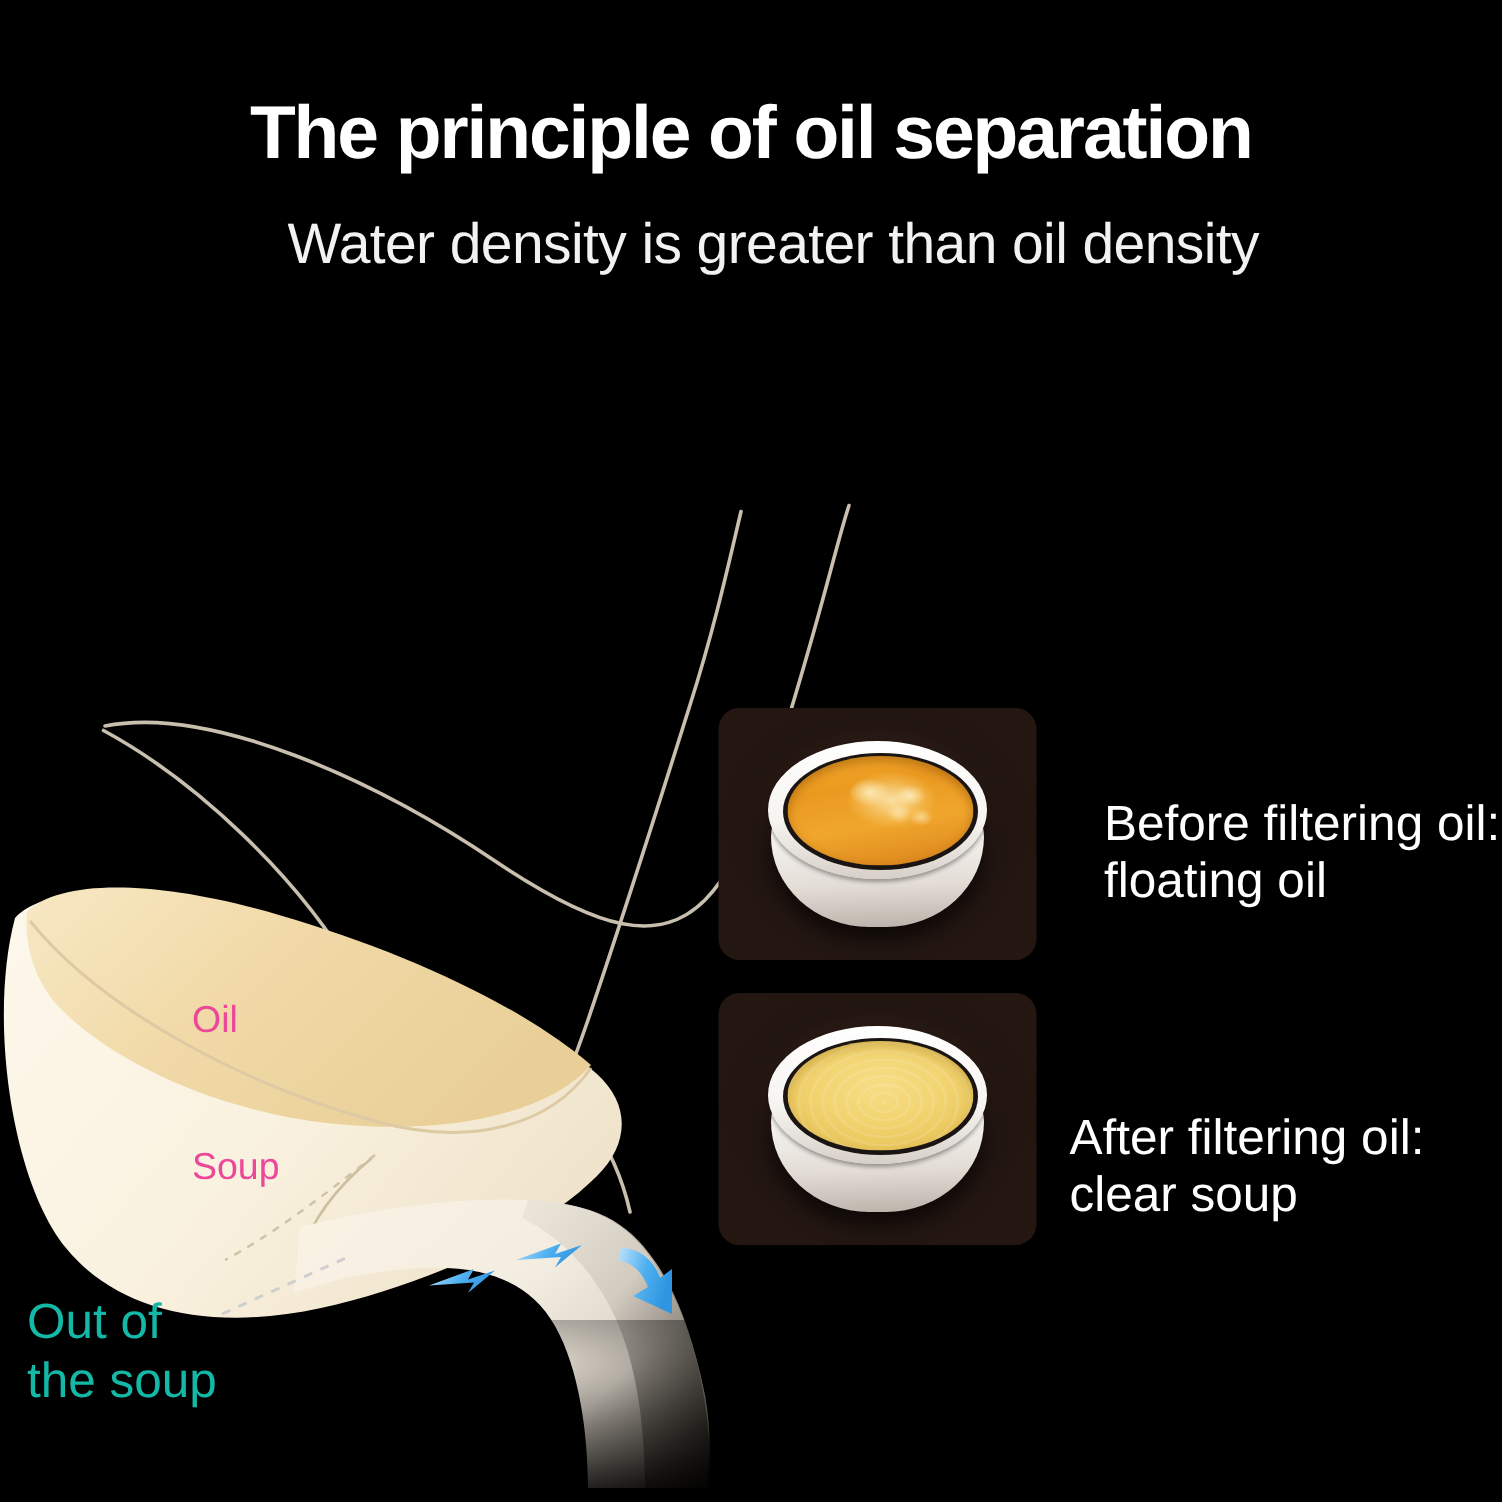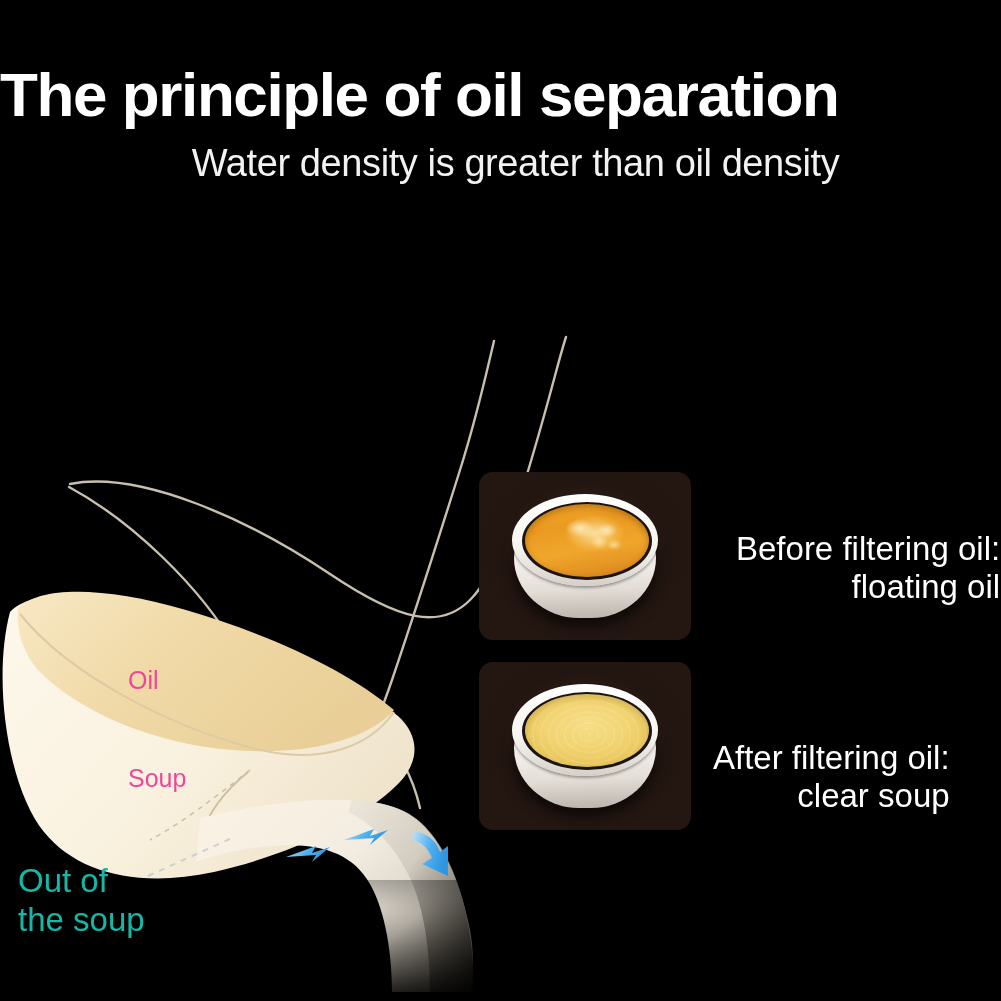--- a/index.html
+++ b/index.html
@@ -15,23 +15,23 @@
     background: #000000;
     overflow: hidden;
     font-family: "Liberation Sans", "DejaVu Sans", sans-serif;
   }
 
   
   #title {
     position: absolute;
     left: 0; top: 62px;
     width: 1001px;
-    text-align: left;
+    text-align: center;
     color: #ffffff;
-    font-size: 62px;
+    font-size: 50px;
     font-weight: 700;
     letter-spacing: -1.4px;
     line-height: 1.05;
     white-space: nowrap;
   }
   #subtitle {
     position: absolute;
     left: 0; top: 143px;
     width: 1001px;
     text-align: center;
@@ -160,21 +160,21 @@
   .caption {
     position: absolute;
     color: #ffffff;
     font-size: 33px;
     font-weight: 400;
     line-height: 1.16;
     white-space: nowrap;
   }
   #caption-before { left: 700px; top: 530px; margin-left: 36px; }
   #caption-after  { left: 713px; top: 718px; margin-top: 21px; }
-  .caption .l2 { display: block; text-align: right; }
+  .caption .l2 { display: block; text-align: left; }
 </style>
 </head>
 <body>
 
 <div id="stage">
 
   <div id="title">The principle of oil separation</div>
   <div id="subtitle">Water density is greater than oil density</div>
 
   <svg id="art" viewBox="0 0 1001 1001">

